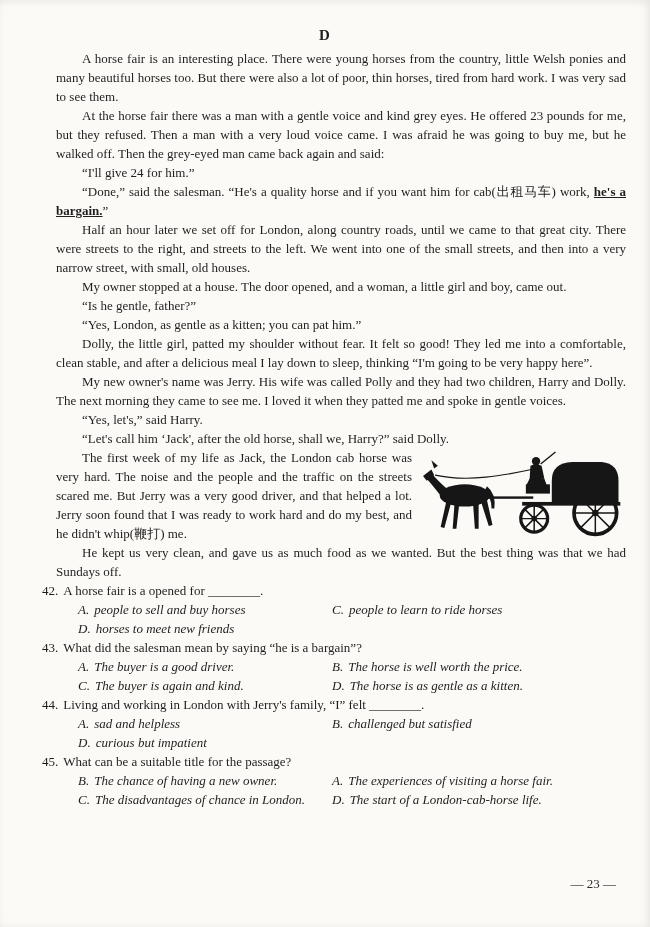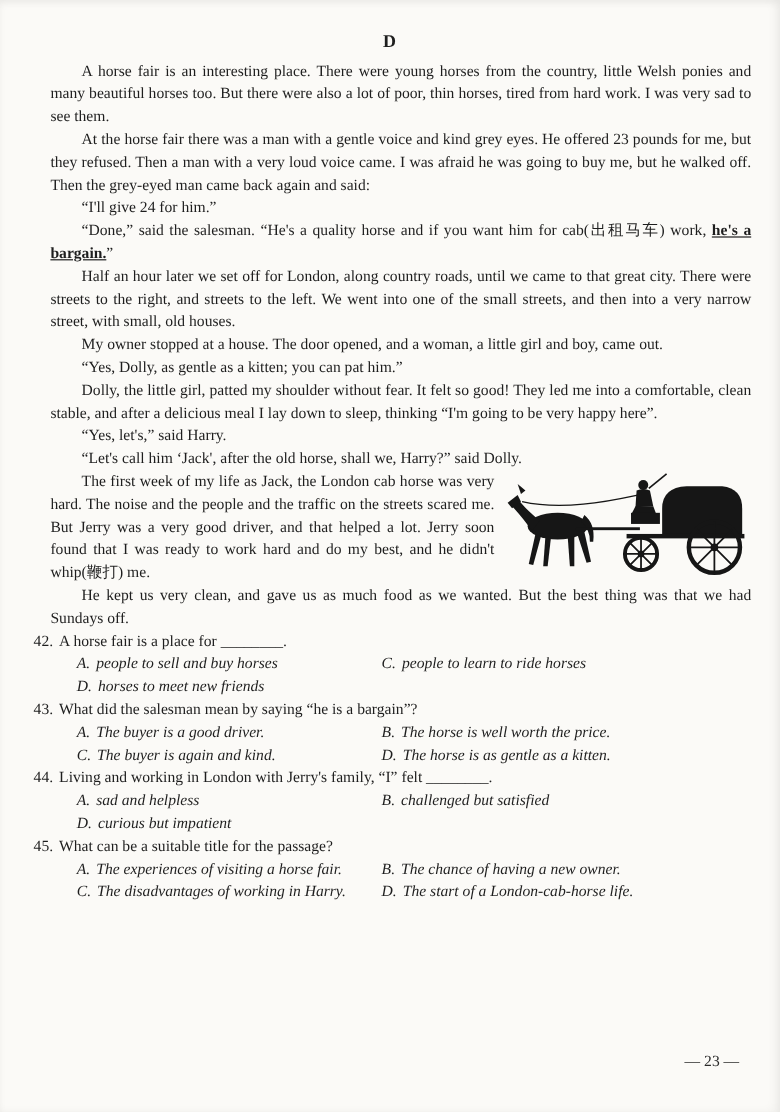--- a/index.html
+++ b/index.html
@@ -18,21 +18,21 @@
     box-shadow: inset -4px 0 8px rgba(0,0,0,0.05), inset 0 3px 6px rgba(0,0,0,0.04);
   }
   .section-label {
     text-align: center;
     font-weight: 700;
     font-size: 15px;
     padding-top: 26px;
     margin-bottom: 4px;
     letter-spacing: 1px;
   }
-  .content { padding: 0 24px 0 28px; }
+  .content { padding: 0 24px 0 42px; }
   .passage p {
     margin: 0 0 0 14px;
     text-indent: 26px;
     text-align: justify;
   }
   .underlined {
     font-weight: 700;
     text-decoration: underline;
   }
   .para-with-image { margin: 0; }
@@ -70,22 +70,24 @@
 
 <div class="content">
 
   <div class="passage">
     <p>A horse fair is an interesting place. There were young horses from the country, little Welsh ponies and many beautiful horses too. But there were also a lot of poor, thin horses, tired from hard work. I was very sad to see them.</p>
     <p>At the horse fair there was a man with a gentle voice and kind grey eyes. He offered 23 pounds for me, but they refused. Then a man with a very loud voice came. I was afraid he was going to buy me, but he walked off. Then the grey-eyed man came back again and said:</p>
     <p>“I'll give 24 for him.”</p>
     <p><span>“Done,” said the salesman. “He's a quality horse and if you want him for cab(出租马车) work, </span><span class="underlined">he's a bargain.</span><span>”</span></p>
     <p>Half an hour later we set off for London, along country roads, until we came to that great city. There were streets to the right, and streets to the left. We went into one of the small streets, and then into a very narrow street, with small, old houses.</p>
     <p>My owner stopped at a house. The door opened, and a woman, a little girl and boy, came out.</p>
-    <p>“Yes, Dolly, as gentle as a kitten; you can pat him.”</p>
+    <p>“Is he gentle, father?”</p>
+    <p>“Yes, London, as gentle as a kitten; you can pat him.”</p>
     <p>Dolly, the little girl, patted my shoulder without fear. It felt so good! They led me into a comfortable, clean stable, and after a delicious meal I lay down to sleep, thinking “I'm going to be very happy here”.</p>
+    <p>My new owner's name was Jerry. His wife was called Polly and they had two children, Harry and Dolly. The next morning they came to see me. I loved it when they patted me and spoke in gentle voices.</p>
     <p>“Yes, let's,” said Harry.</p>
     <p>“Let's call him ‘Jack', after the old horse, shall we, Harry?” said Dolly.</p>
 
     <div class="para-with-image">
       <span class="illustration">
         <svg viewBox="0 0 220 95" xmlns="http://www.w3.org/2000/svg">
           <g fill="#161616">
             <ellipse cx="46" cy="48" rx="27" ry="12"></ellipse>
             <path d="M30 43 C22 37 14 29 9 22 L3 28 C9 34 17 44 23 52 Z"></path>
             <path d="M10 20 L1 27 L5 32 L13 26 Z"></path>
@@ -123,21 +125,21 @@
       </span>
       <p>The first week of my life as Jack, the London cab horse was very hard. The noise and the people and the traffic on the streets scared me. But Jerry was a very good driver, and that helped a lot. Jerry soon found that I was ready to work hard and do my best, and he didn't whip(鞭打) me.</p>
     </div>
 
     <p class="clear-after">He kept us very clean, and gave us as much food as we wanted. But the best thing was that we had Sundays off.</p>
   </div>
 
   <div class="questions">
 
     <div class="question">
-      <p class="stem"><span class="qnum">42.</span><span class="qtext">A horse fair is a place for ________.</span></p>
+      <p class="stem"><span class="qnum">42.</span><span class="qtext">A horse fair is a opened for ________.</span></p>
       <div class="options">
         <div class="option"><span class="opt-label">A.</span><span>people to sell and buy horses</span></div>
         <div class="option"><span class="opt-label">C.</span><span>people to learn to ride horses</span></div>
         <div class="option"><span class="opt-label">D.</span><span>horses to meet new friends</span></div>
       </div>
     </div>
 
     <div class="question">
       <p class="stem"><span class="qnum">43.</span><span class="qtext">What did the salesman mean by saying “he is a bargain”?</span></p>
       <div class="options">
@@ -153,23 +155,23 @@
       <div class="options">
         <div class="option"><span class="opt-label">A.</span><span>sad and helpless</span></div>
         <div class="option"><span class="opt-label">B.</span><span>challenged but satisfied</span></div>
         <div class="option"><span class="opt-label">D.</span><span>curious but impatient</span></div>
       </div>
     </div>
 
     <div class="question">
       <p class="stem"><span class="qnum">45.</span><span class="qtext">What can be a suitable title for the passage?</span></p>
       <div class="options">
+        <div class="option"><span class="opt-label">B.</span><span>The chance of having a new owner.</span></div>
         <div class="option"><span class="opt-label">A.</span><span>The experiences of visiting a horse fair.</span></div>
-        <div class="option"><span class="opt-label">B.</span><span>The chance of having a new owner.</span></div>
-        <div class="option"><span class="opt-label">C.</span><span>The disadvantages of working in Harry.</span></div>
+        <div class="option"><span class="opt-label">C.</span><span>The disadvantages of chance in London.</span></div>
         <div class="option"><span class="opt-label">D.</span><span>The start of a London-cab-horse life.</span></div>
       </div>
     </div>
 
   </div>
 </div>
 
 <div class="page-number">— 23 —</div>
 
 </body></html>

